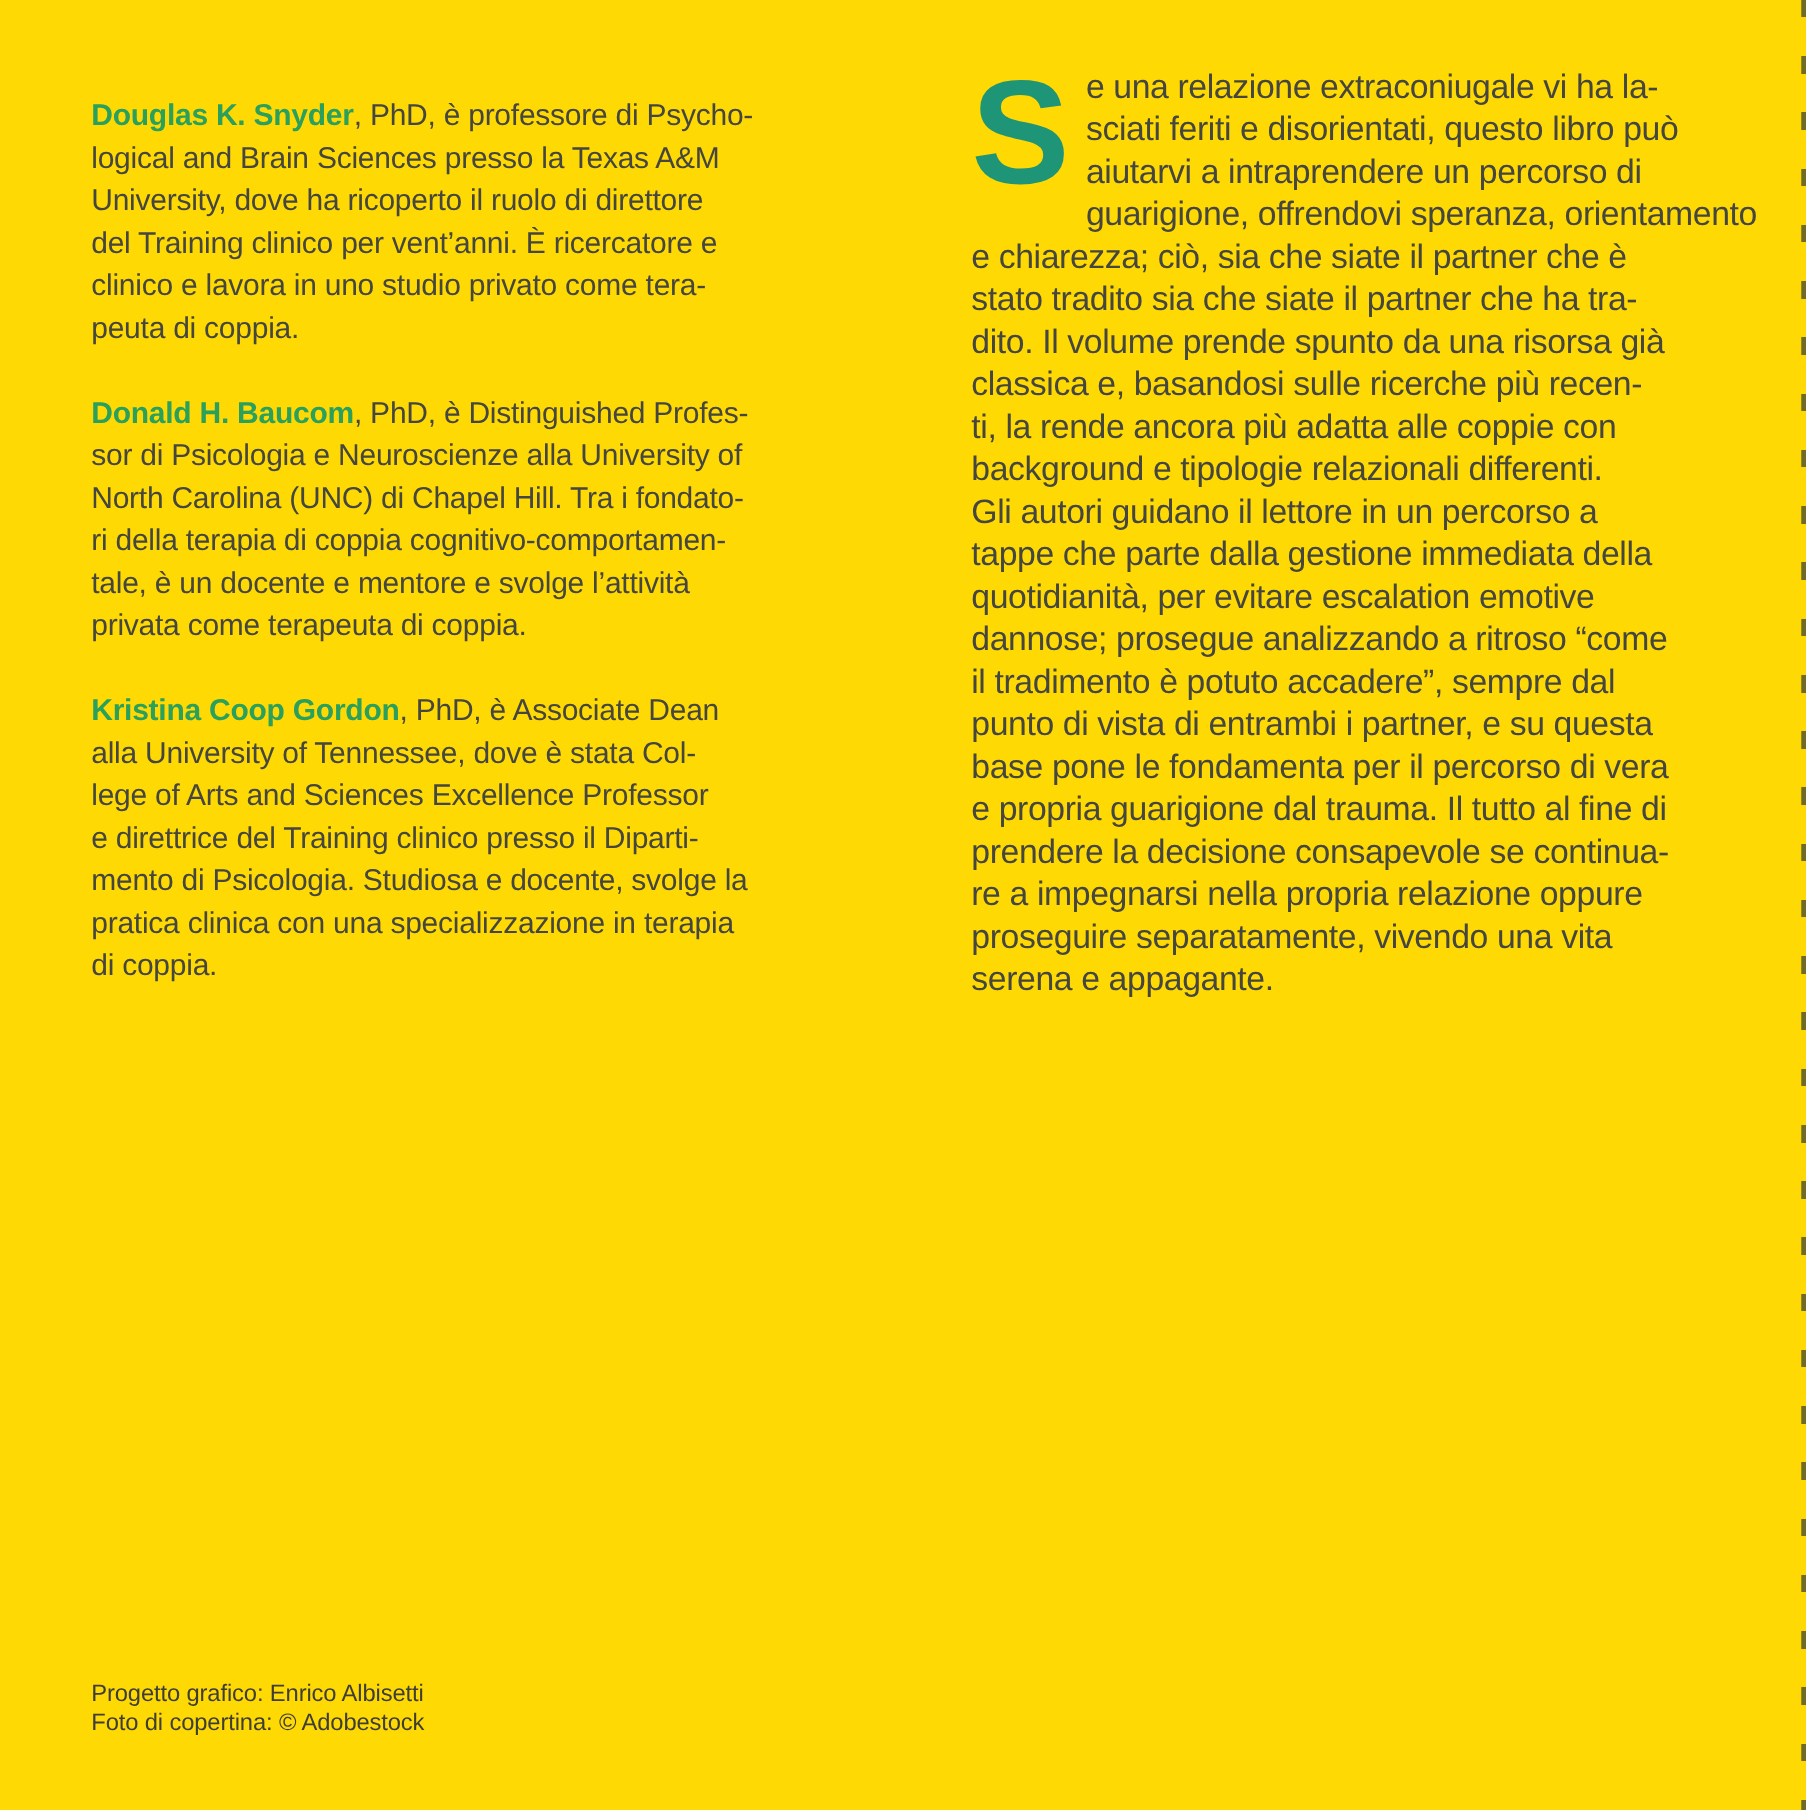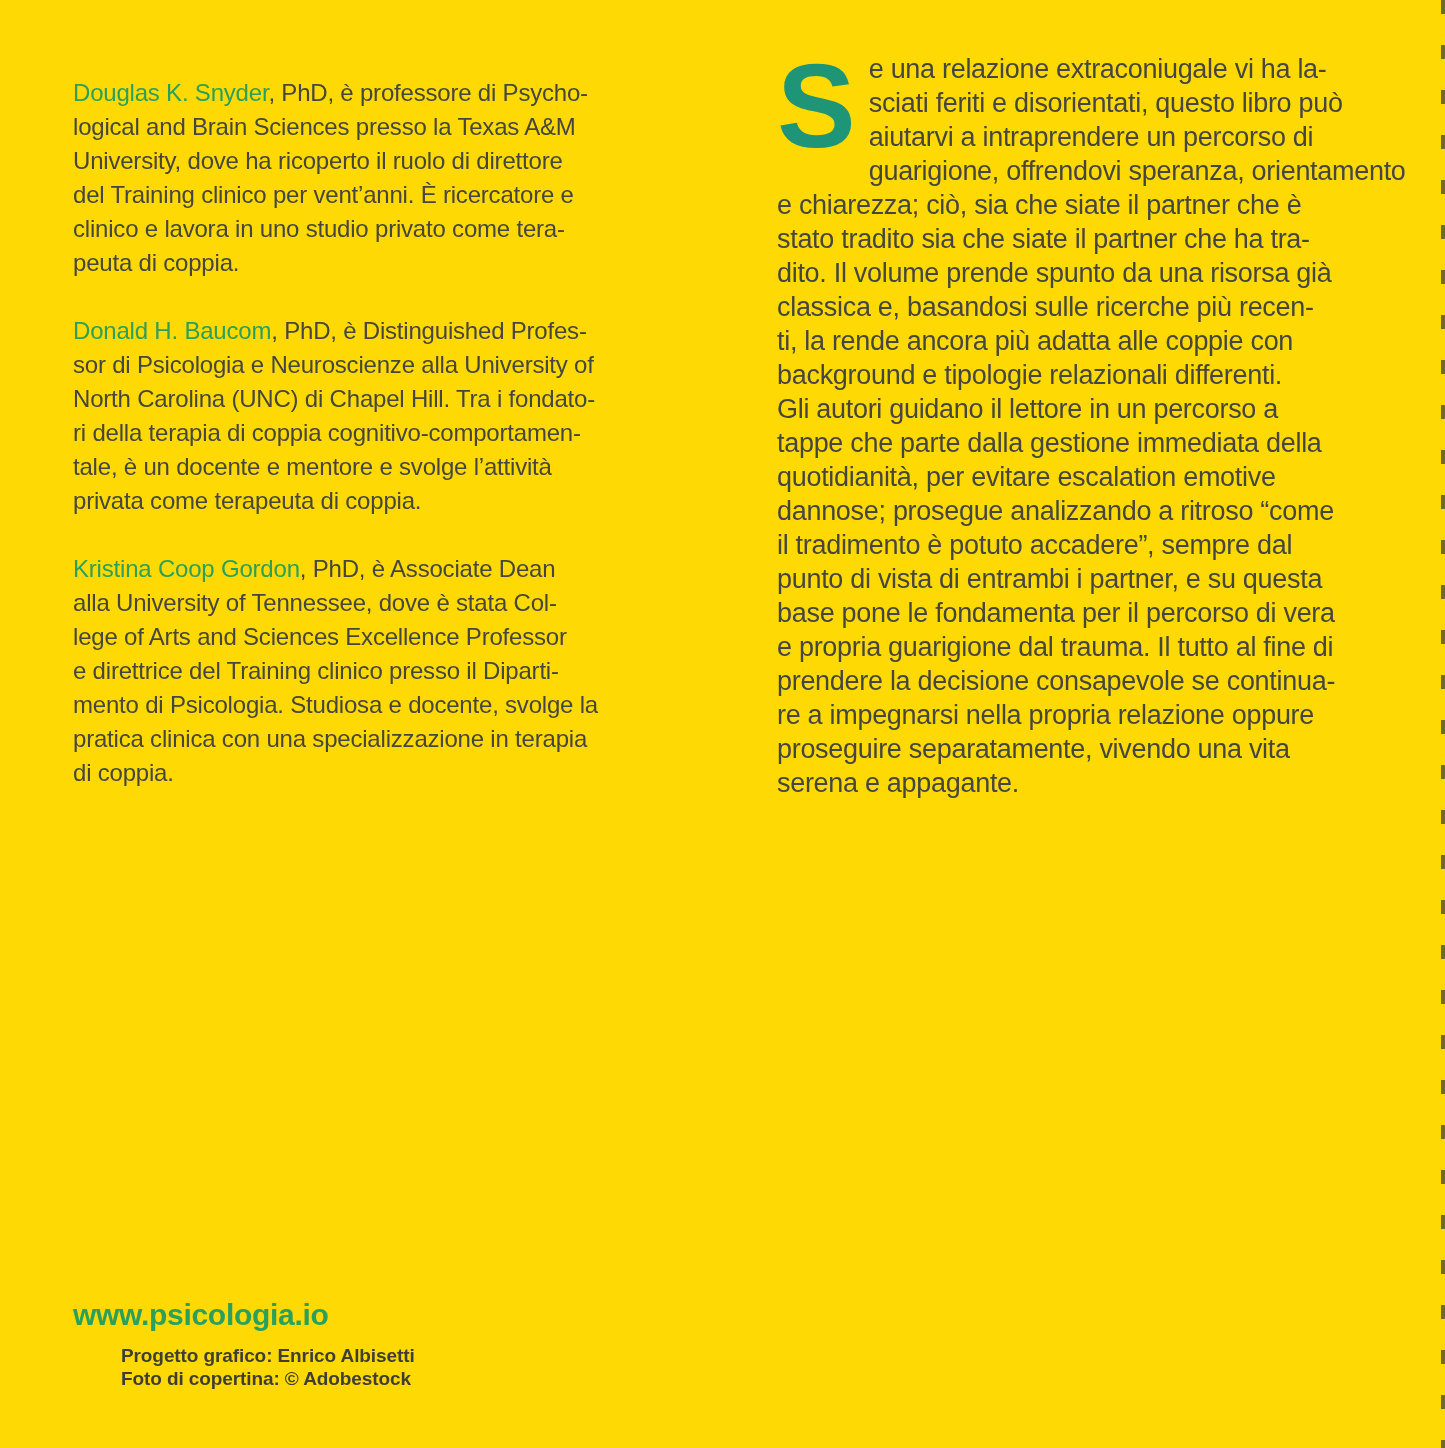--- a/index.html
+++ b/index.html
@@ -35,21 +35,21 @@
     font-size: 24px;
     line-height: 34px;
     letter-spacing: -0.2px;
   }
   .bio {
     margin: 0 0 34px 0;
     white-space: pre-line;
   }
   .author-name {
     color: #2aa05c;
-    font-weight: normal;
+    font-weight: bold;
     text-align: center;
   }
 
   
   .right-col {
     position: absolute;
     left: 777px;
     top: 52px;
     width: 655px;
     color: #45463f;
@@ -80,24 +80,23 @@
     font-weight: bold;
     color: #2aa05c;
     letter-spacing: -0.3px;
   }
   .credits {
     position: absolute;
     left: 73px;
     top: 1344px;
     font-size: 19px;
     line-height: 23px;
-    font-weight: bold;
+    font-weight: normal;
     color: #3e3e36;
     letter-spacing: -0.1px;
-    margin-left: 48px;
   }
   .credit-line { display: block; }
 </style>
 </head>
 <body>
 
 <div class="page">
 
   <div class="trim-marks"></div>
 
@@ -143,20 +142,19 @@
 il tradimento è potuto accadere”, sempre dal
 punto di vista di entrambi i partner, e su questa
 base pone le fondamenta per il percorso di vera
 e propria guarigione dal trauma. Il tutto al fine di
 prendere la decisione consapevole se continua-
 re a impegnarsi nella propria relazione oppure
 proseguire separatamente, vivendo una vita
 serena e appagante.</span></p>
   </div>
 
-  <div class="website">www.psicologia.io</div>
 
   <div class="credits">
     <span class="credit-line">Progetto grafico: Enrico Albisetti</span>
     <span class="credit-line">Foto di copertina: © Adobestock</span>
   </div>
 
 </div>
 
 </body></html>

